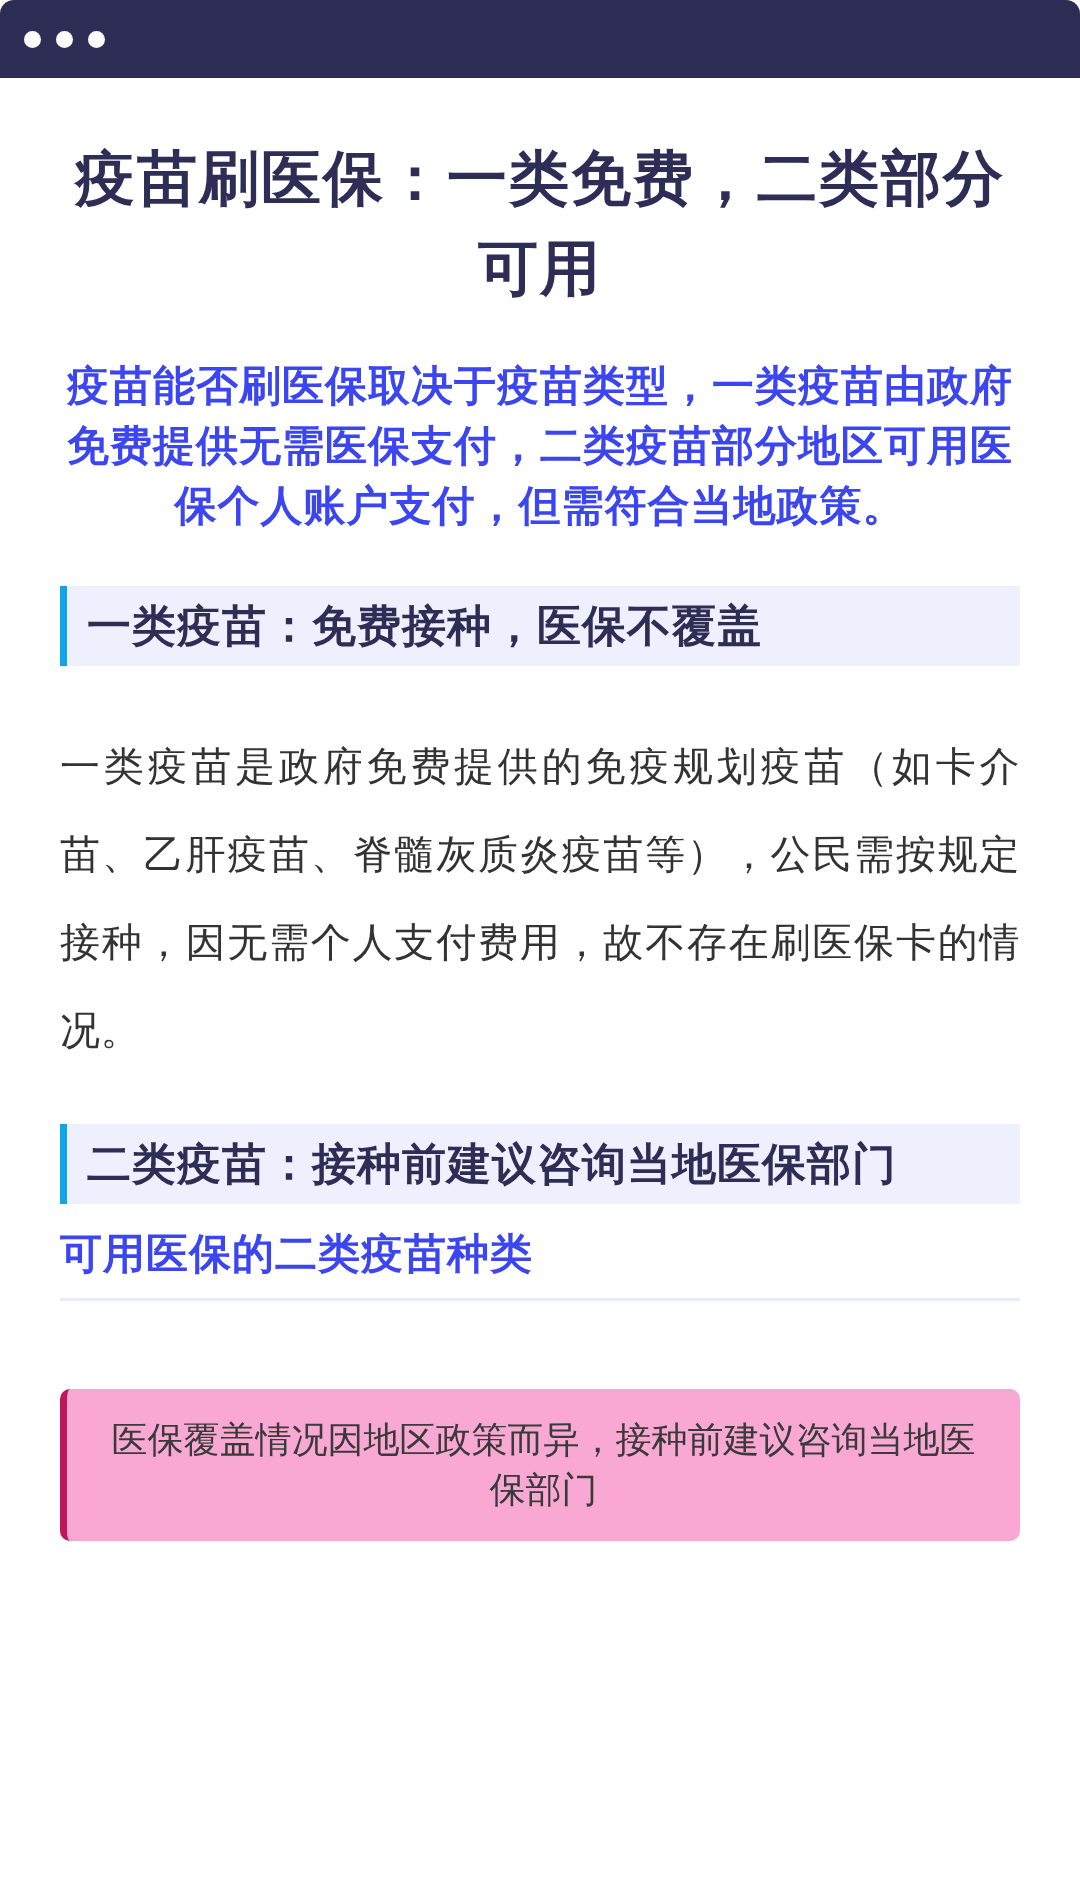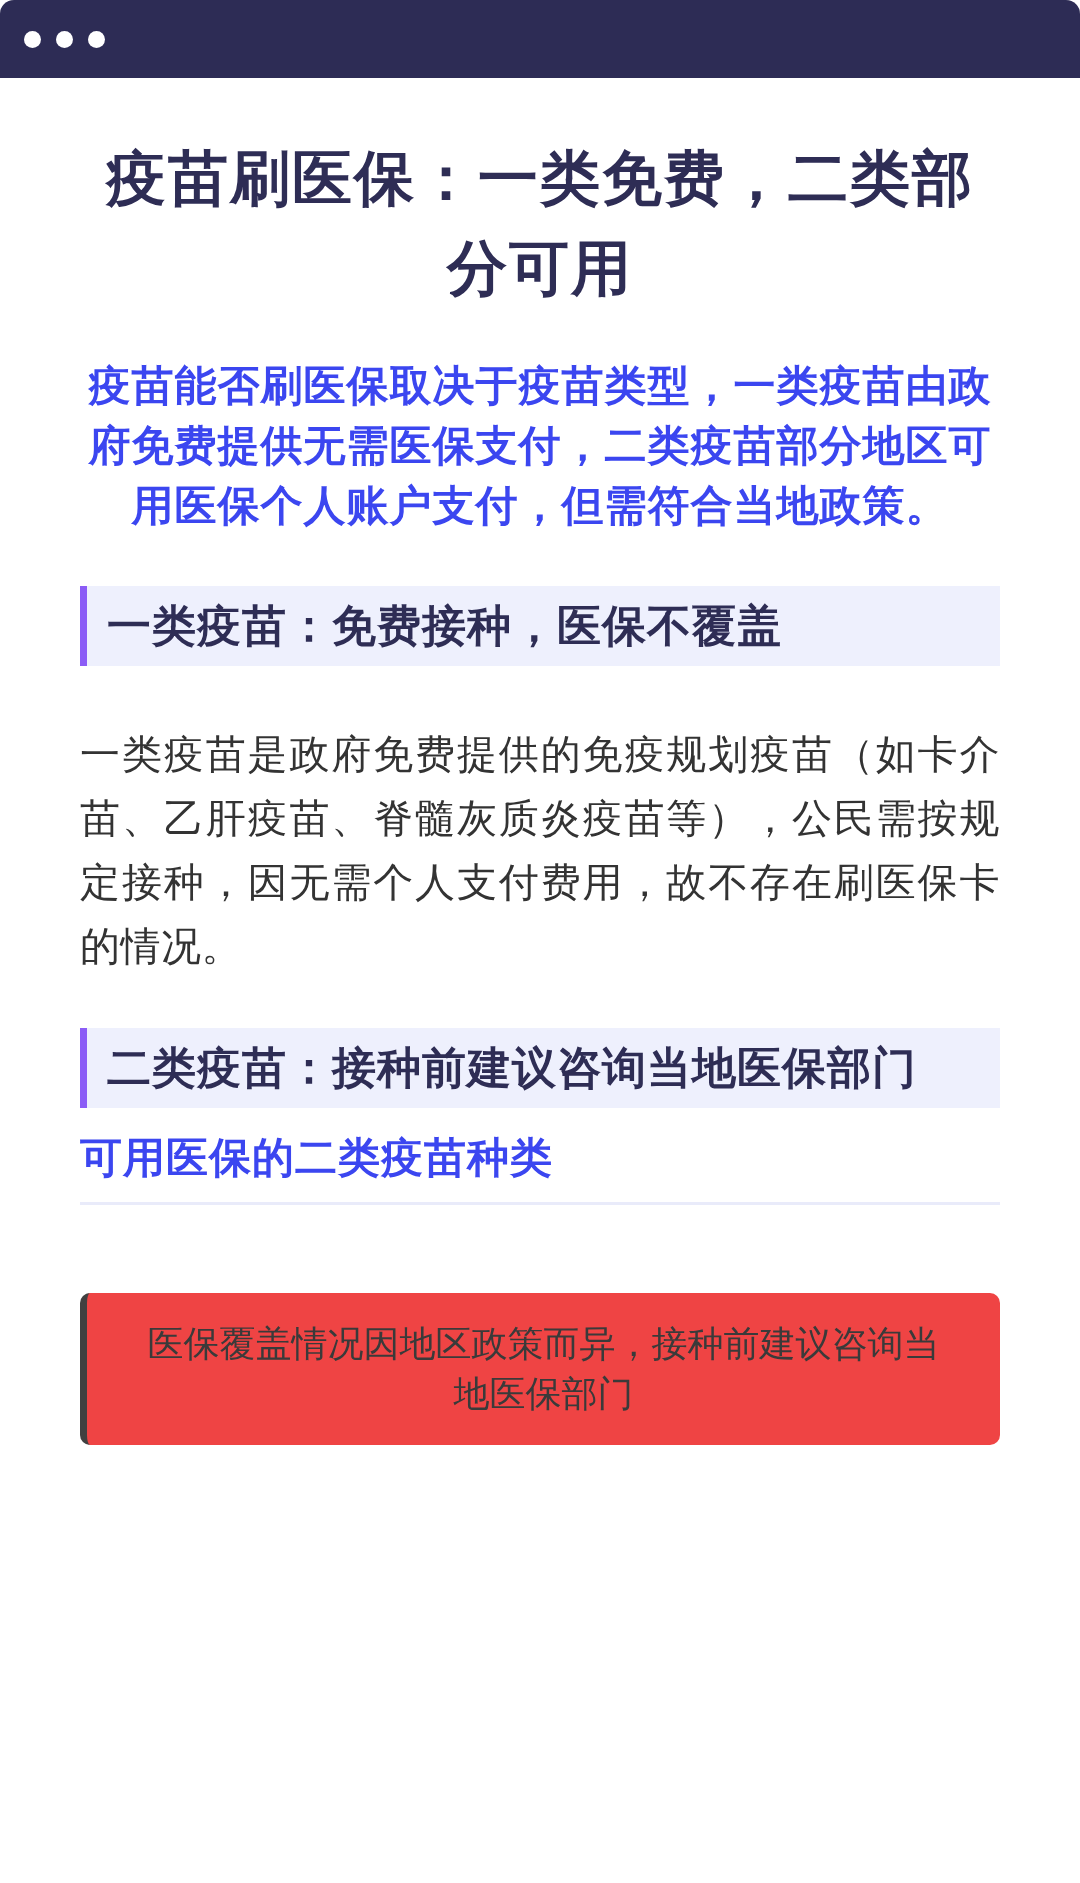--- a/index.html
+++ b/index.html
@@ -29,21 +29,21 @@
     box-sizing: border-box;
   }
   .dots { display: flex; gap: 15px; }
   .dot {
     width: 17px; height: 17px;
     border-radius: 50%;
     background: #ffffff;
   }
   
   .content {
-    padding: 0 80px;
+    padding: 0 60px;
     box-sizing: border-box;
   }
   .doc-title {
     margin: 56px 0 0 0;
     font-size: 60px;
     line-height: 90px;
     font-weight: 900;
     letter-spacing: 2px;
     color: #2E2D55;
     text-align: center;
@@ -52,56 +52,56 @@
     font-size: 42px;
     line-height: 60px;
     font-weight: 700;
     letter-spacing: 1px;
     color: #3B46F0;
     text-align: center;
   }
   .section-heading {
     margin-top: 50px;
     background: #EEF0FD;
-    border-left: 7px solid #8b5cf6;
+    border-left: 7px solid #0ea5e9;
     height: 80px;
     display: flex;
     align-items: center;
     padding-left: 20px;
     box-sizing: border-box;
     font-size: 44px;
     font-weight: 900;
     letter-spacing: 1px;
     color: #2E2D55;
   }
   .para {
     margin-top: 56px;
     font-size: 40px;
-    line-height: 64px;
+    line-height: 88px;
     color: #333333;
     text-align: justify;
     letter-spacing: 0.5px;
   }
   .subheading {
     margin-top: 22px;
     font-size: 42px;
     font-weight: 800;
     color: #3B46F0;
     letter-spacing: 1px;
   }
   .divider {
     margin-top: 16px;
     height: 3px;
     background: #E9EBFA;
     border: none;
   }
   .callout {
     margin-top: 88px;
-    background: #ef4444;
-    border-left: 7px solid #404040;
+    background: #f9a8d4;
+    border-left: 7px solid #be185d;
     border-radius: 10px;
     padding: 26px 44px;
     box-sizing: border-box;
     font-size: 36px;
     line-height: 50px;
     color: #3A3A3A;
     text-align: center;
   }
 </style>
 </head>

